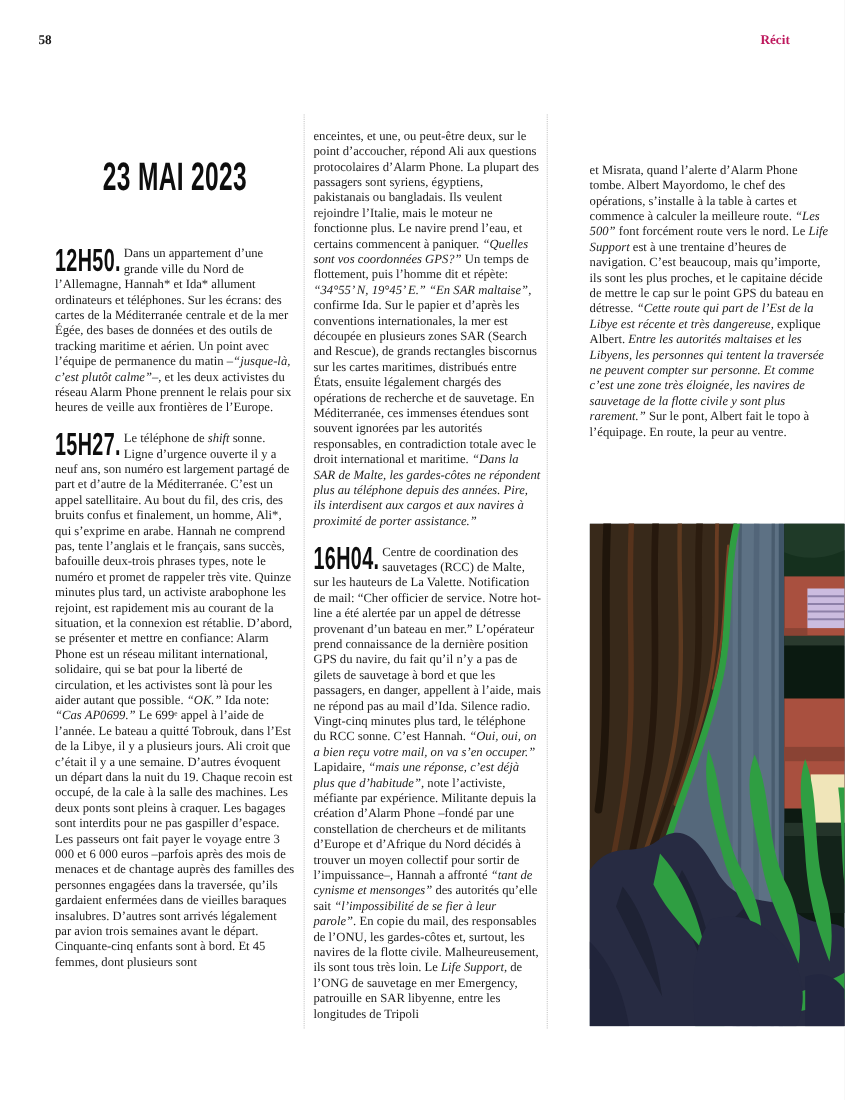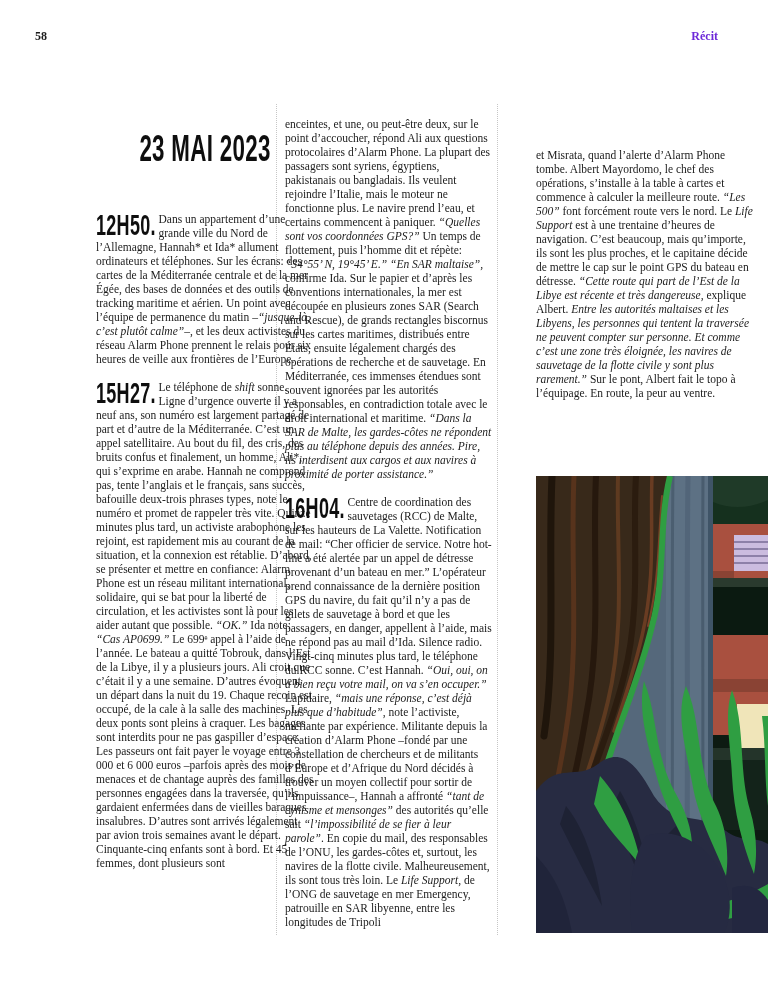--- a/index.html
+++ b/index.html
@@ -8,24 +8,24 @@
     background:#ffffff;overflow:hidden;
     font-family:"Liberation Serif",serif;color:#1b1b1b;
   }
   .folio{
     position:absolute;left:35px;top:29px;
     font-family:"Liberation Serif",serif;font-weight:bold;font-size:12px;
   }
   .section{
     position:absolute;right:50px;top:29px;
     font-family:"Liberation Serif",serif;font-weight:bold;font-size:12px;
-    color:#6d28d9;
+    color:#be185d;
   }
   .col{position:absolute;font-size:11.5px;line-height:14px;}
-  .col1{left:50px;top:132px;width:218px;margin-left:46px;}
+  .col1{left:50px;top:144px;width:218px;}
   .col2{left:285px;top:117px;width:207px;}
   .col3{left:536px;top:148px;width:218px;}
   .date{
     margin:0 0 46px 0;text-align:center;white-space:nowrap;
     font-family:"Liberation Sans",sans-serif;font-weight:800;
     font-size:36px;line-height:34px;letter-spacing:0.5px;color:#0e0e0e;
     transform:scaleX(0.62);transform-origin:50% 50%;
   }
   .para{margin:0;}
   .para + .para{margin-top:14px;}

